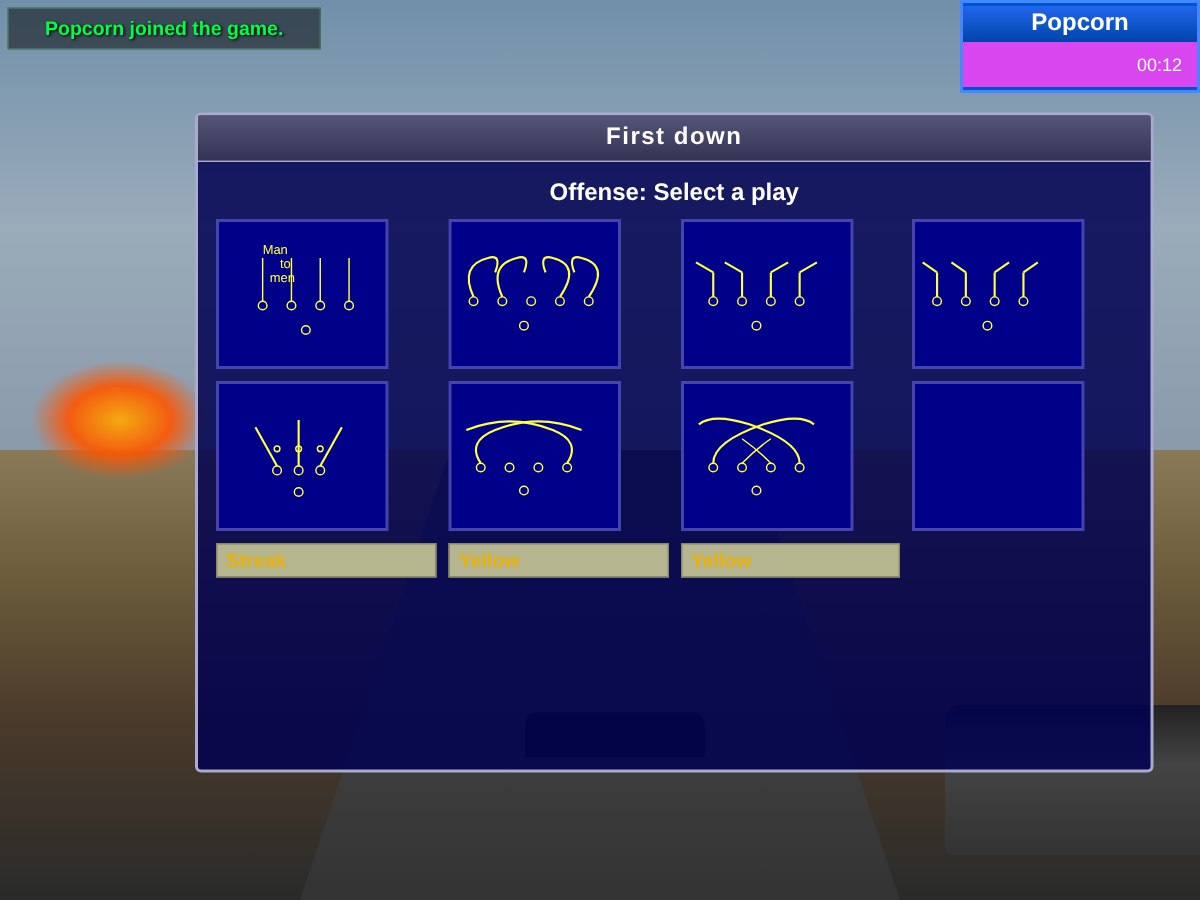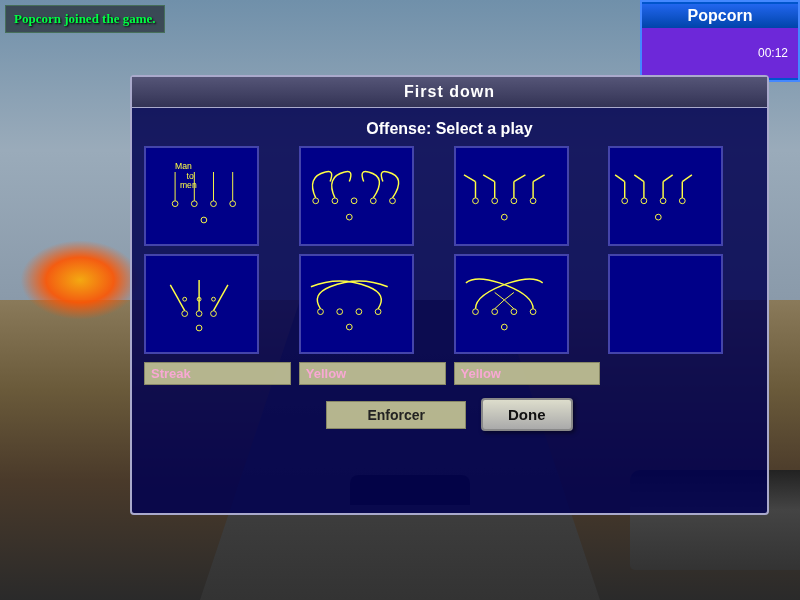--- a/index.html
+++ b/index.html
@@ -88,23 +88,22 @@
       background: #1a1a1a;
       border-radius: 8px 8px 0 0;
     }
 
     
     .message-box {
       position: absolute;
       top: 5px;
       left: 5px;
       background: rgba(0,0,0,0.5);
-      padding: 4px 8px;
+      padding: 4px 24px;
       border: 1px solid rgba(100,200,100,0.3);
-      font-family: Liberation Serif, serif;
     }
 
     .message-line {
       color: #00ff44;
       font-size: 13px;
       font-weight: bold;
       text-shadow: 1px 1px 2px black;
       line-height: 1.4;
     }
 
@@ -125,22 +124,22 @@
       font-size: 16px;
       font-weight: bold;
       background: linear-gradient(to bottom, #2266ee, #0044aa);
       padding: 3px 20px;
       display: block;
     }
 
     .damage-timer {
       color: white;
       font-size: 12px;
-      padding: 18px;
-      background: #6d28d9;
+      padding: 8px;
+      background: #d946ef;
       display: block;
       text-align: right;
       padding-right: 10px;
     }
 
     
     .dialog-overlay {
       position: absolute;
       top: 75px;
       left: 130px;
@@ -196,21 +195,21 @@
     .play-labels {
       display: grid;
       grid-template-columns: repeat(4, 1fr);
       gap: 8px;
       padding: 0 12px;
       margin-bottom: 8px;
     }
 
     .play-label {
       background: rgba(200, 200, 150, 0.9);
-      color: #f9a8d4;
+      color: #eab308;
       font-size: 13px;
       font-weight: bold;
       padding: 3px 6px;
       text-align: left;
       border: 1px solid #888866;
     }
 
     
     .selected-play-area {
       display: flex;
@@ -426,18 +425,14 @@
       </svg>
     </div>
   </div>
 
   <div class="play-labels">
     <div class="play-label">Streak</div>
     <div class="play-label">Yellow</div>
     <div class="play-label">Yellow</div>
   </div>
 
-  <div class="selected-play-area">
-    <div class="selected-play-name">Enforcer</div>
-    <button class="done-button">Done</button>
-  </div>
 
 </div>
 
 </body></html>

